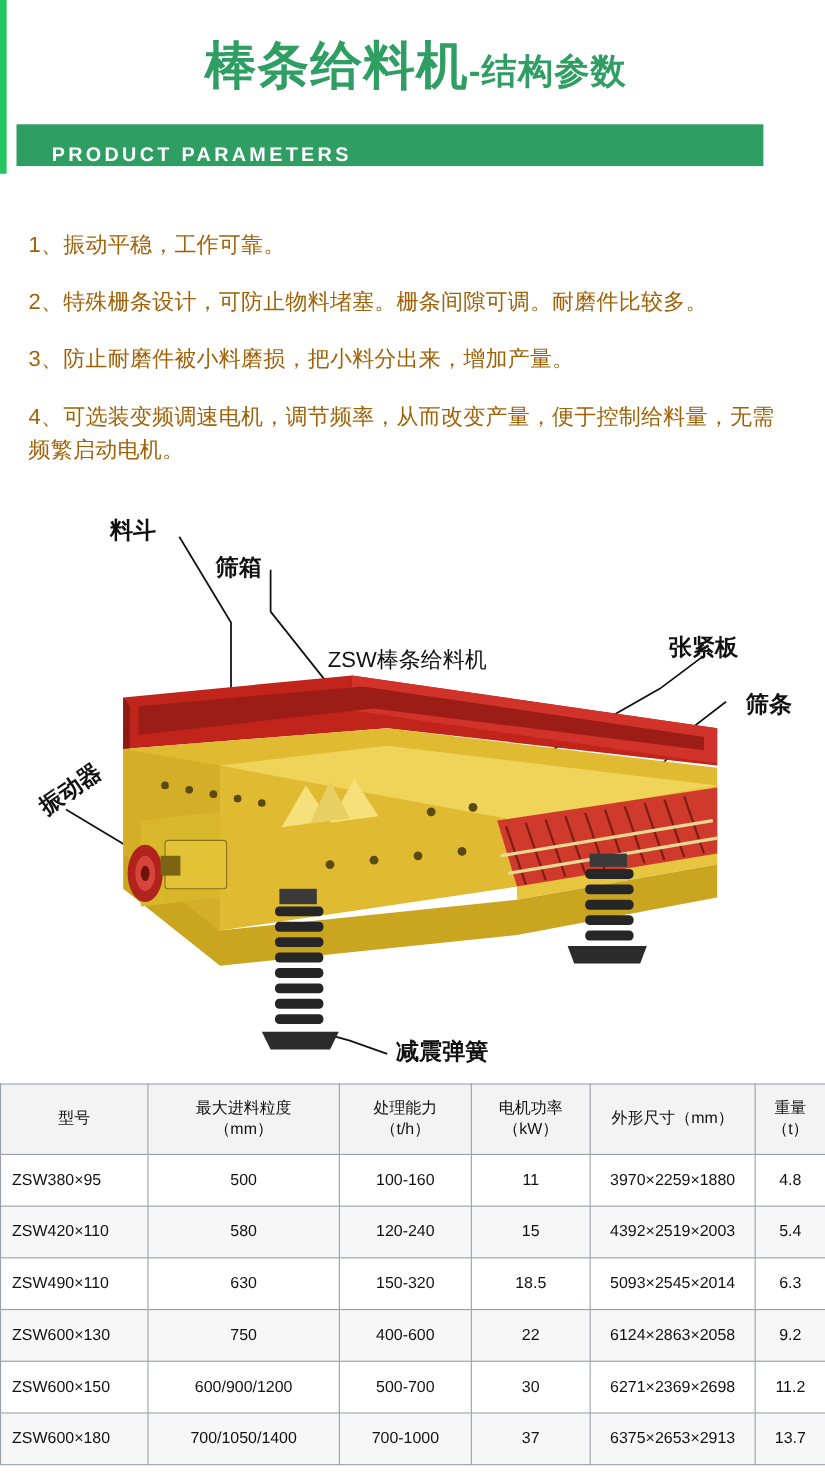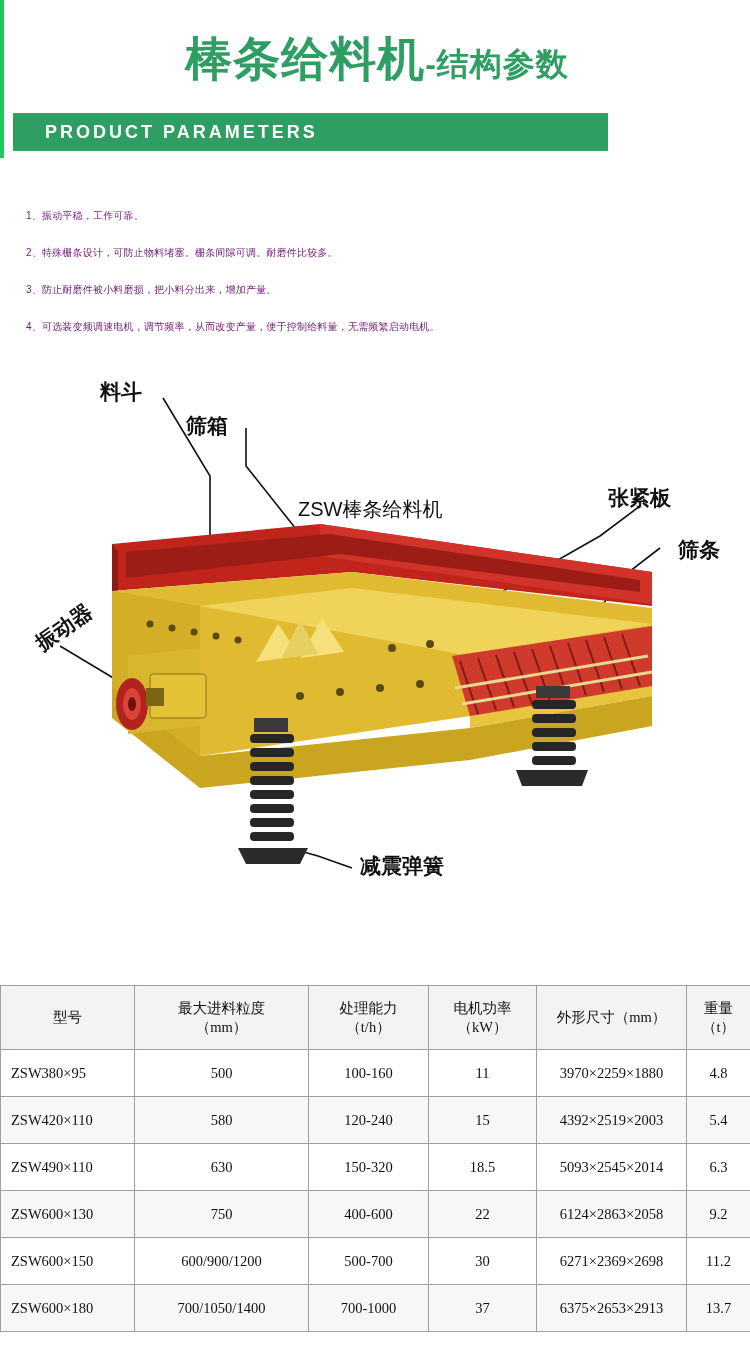--- a/index.html
+++ b/index.html
@@ -12,21 +12,21 @@
     color: #222;
     overflow: hidden;
     position: relative;
   }
 
   
   .header {
     position: relative;
     width: 750px;
     height: 158px;
-    border-left: 4px solid #22c55e;
+    border-left: 6px solid #22c55e;
     background: #ffffff;
   }
   .title-row {
     display: flex;
     align-items: baseline;
     justify-content: center;
     padding-top: 28px;
   }
   .title-main {
     font-size: 47px;
@@ -38,41 +38,41 @@
   .title-sub {
     font-size: 32px;
     font-weight: bold;
     color: #2f9e63;
     letter-spacing: 1px;
   }
   .subtitle-bar {
     position: absolute;
     left: 9px;
     top: 113px;
-    width: 595px;
+    width: 679px;
     height: 38px;
     background: #2f9e63;
     display: flex;
-    align-items: center;
+    align-items: flex-end;
   }
   .subtitle-bar span {
     color: #ffffff;
     font-size: 18px;
     letter-spacing: 3px;
     font-weight: bold;
     padding-left: 32px;
   }
 
   
   .features {
     padding: 50px 26px 0 26px;
   }
   .features .line {
-    font-size: 10px;
-    color: #701a75;
+    font-size: 20px;
+    color: #a16207;
     line-height: 1.5;
     margin-bottom: 22px;
     letter-spacing: 0.2px;
   }
 
   
   .diagram {
     position: relative;
     width: 750px;
     height: 585px;
@@ -87,21 +87,20 @@
     white-space: nowrap;
   }
   .lbl-light { font-weight: normal; font-size: 20px; text-align: right; }
 
   
   .table-wrap {
     position: absolute;
     left: 0;
     top: 985px;
     width: 750px;
-    font-family: Liberation Serif, serif;
   }
   table.spec {
     border-collapse: collapse;
     width: 750px;
     table-layout: fixed;
   }
   table.spec th, table.spec td {
     border: 1px solid #9aa0a6;
     text-align: center;
     font-size: 14.5px;
@@ -245,21 +244,21 @@
         <rect x="532" y="386" width="44" height="9" rx="4"></rect>
         <rect x="532" y="400" width="44" height="9" rx="4"></rect>
       </g>
       <polygon points="516,414 588,414 582,430 522,430" fill="#2b2b2b"></polygon>
     </g>
 
     <ellipse cx="330" cy="520" rx="0" ry="0" fill="none"></ellipse>
   </svg>
 
   <span class="lbl" style="left:100px; top:22px;">料斗</span>
-  <span class="lbl" style="left:186px; top:56px;">筛箱</span>
+  <span class="lbl" style="left:196px; top:56px;">筛箱</span>
   <span class="lbl" style="left:30px; top:278px; transform:rotate(-35deg); transform-origin:left top;">振动器</span>
   <span class="lbl" style="left:608px; top:128px;">张紧板</span>
   <span class="lbl" style="left:640px; top:180px;margin-left:38px;">筛条</span>
   <span class="lbl" style="left:360px; top:496px;">减震弹簧</span>
   <span class="lbl lbl-light" style="left:298px; top:140px; font-weight:normal;">ZSW棒条给料机</span>
 </div>
 
 <div class="table-wrap">
   <table class="spec">
     <colgroup>

